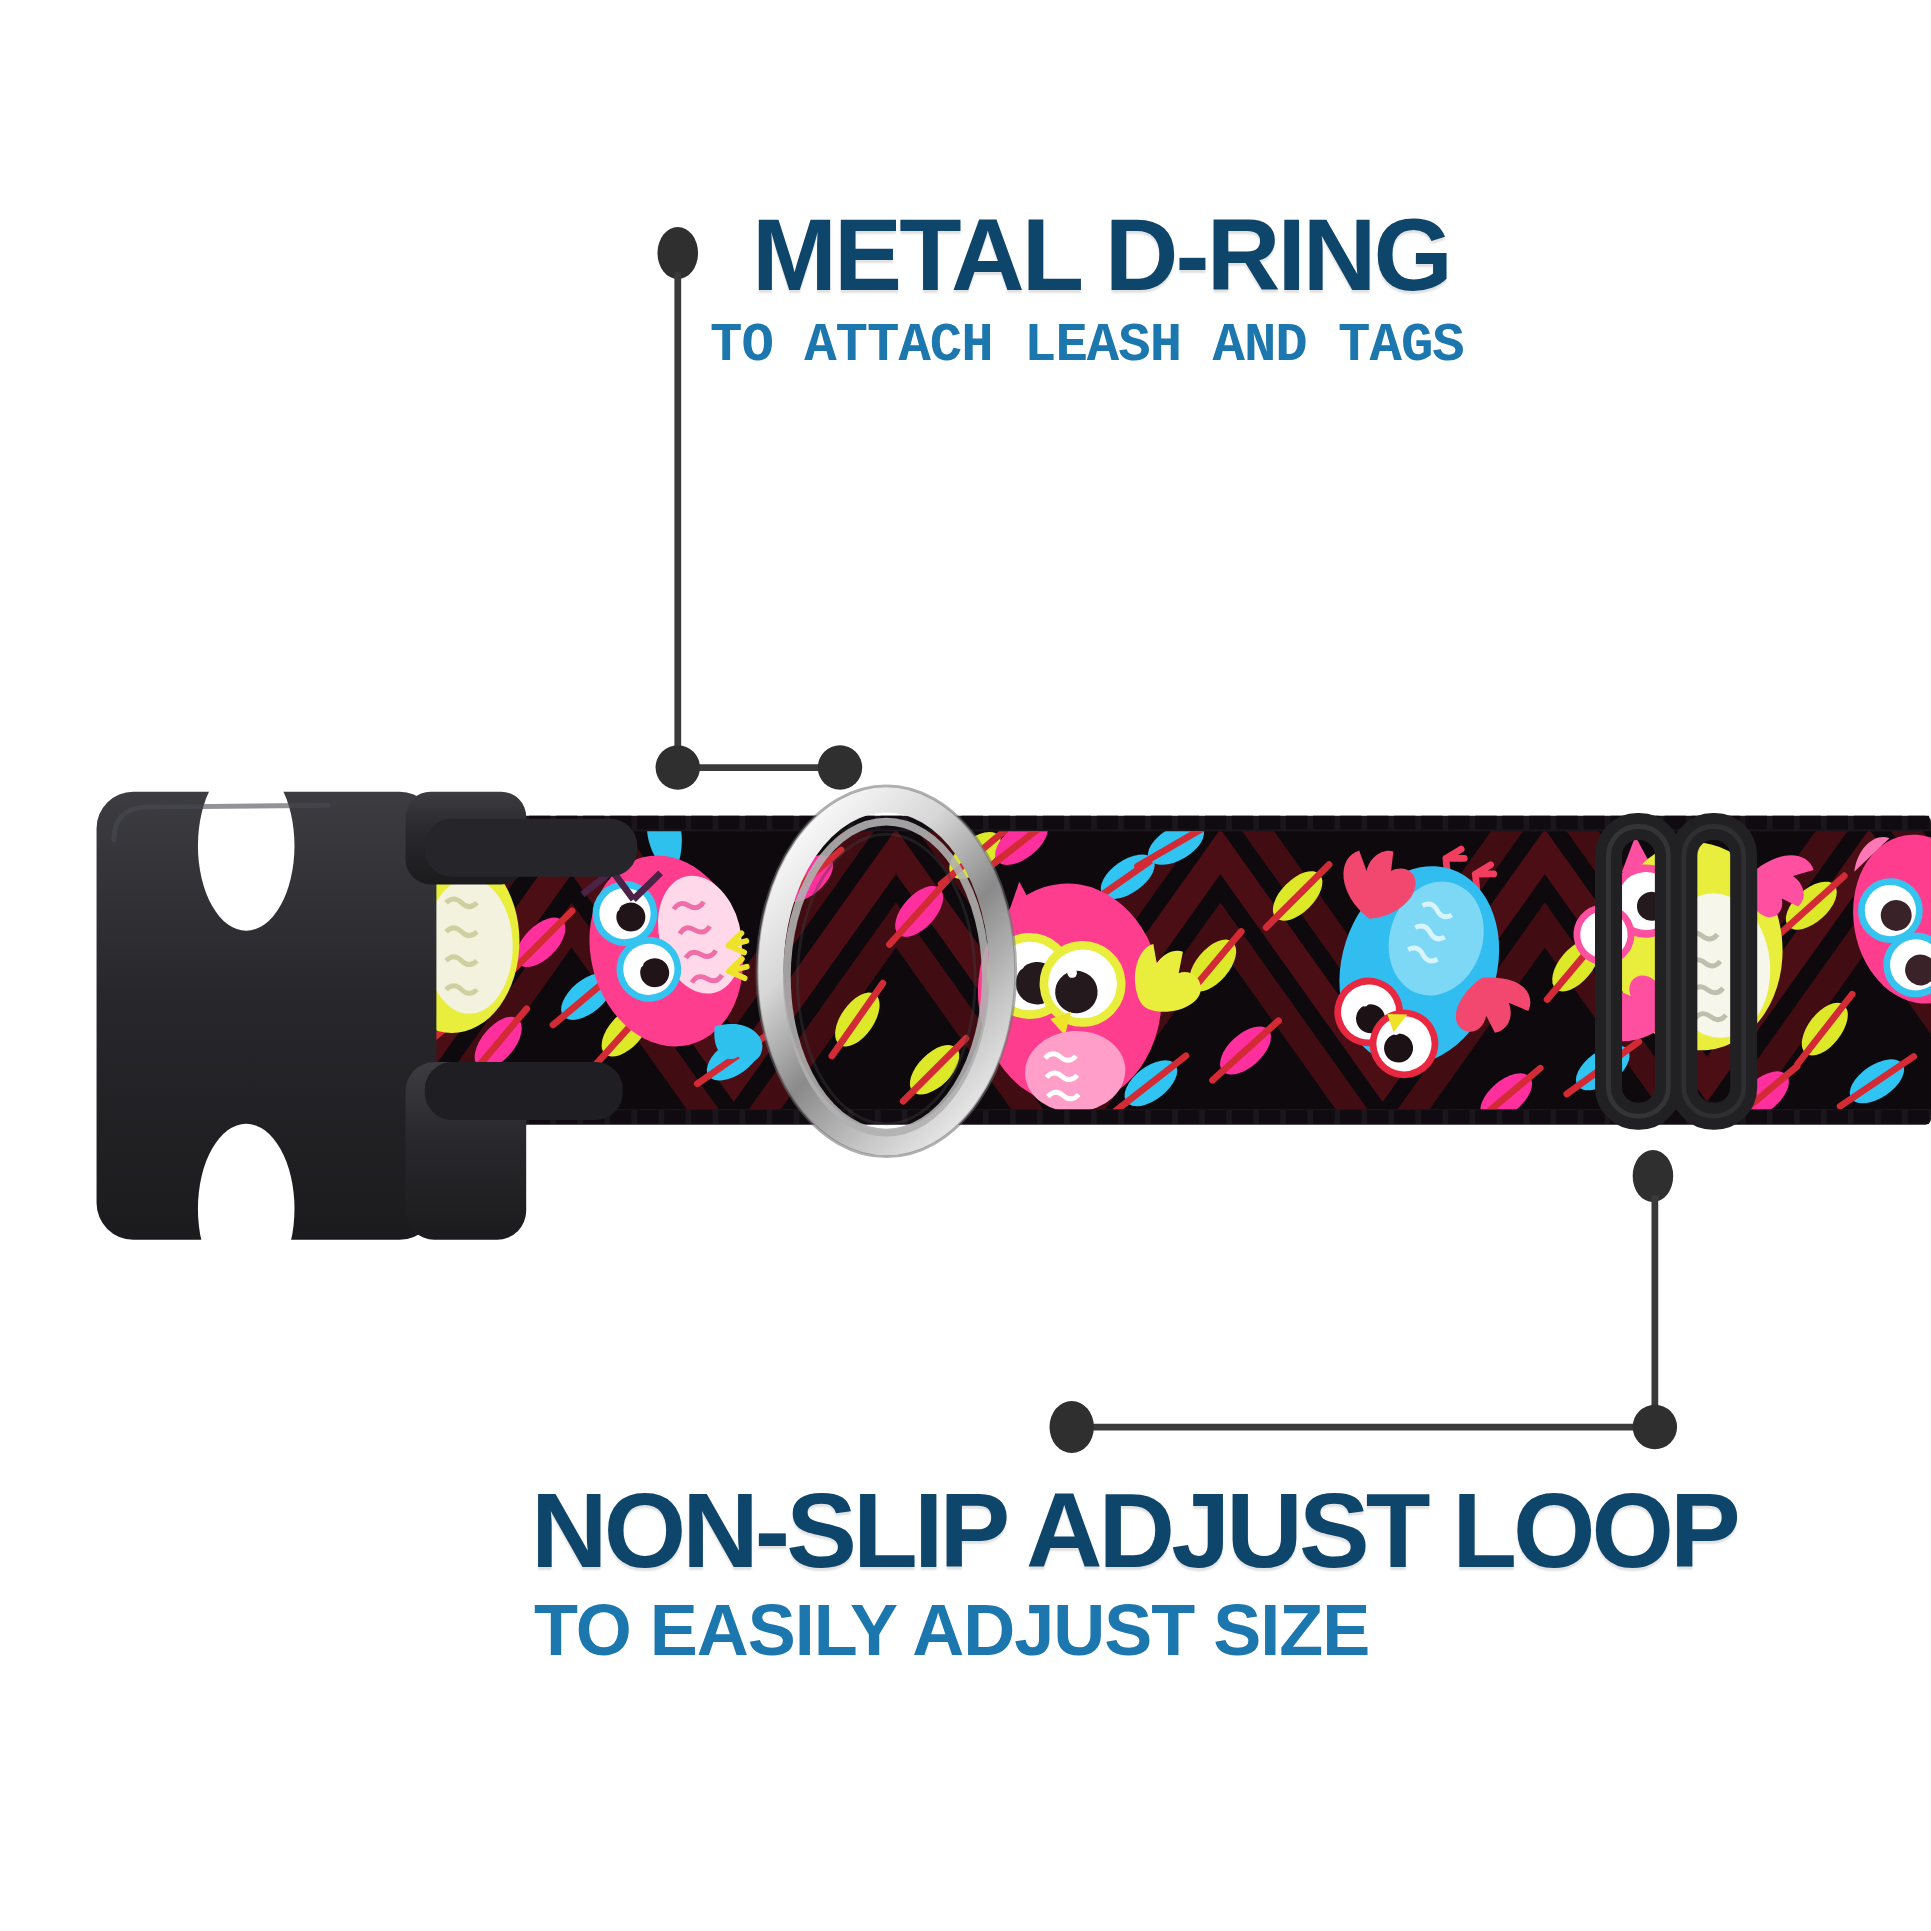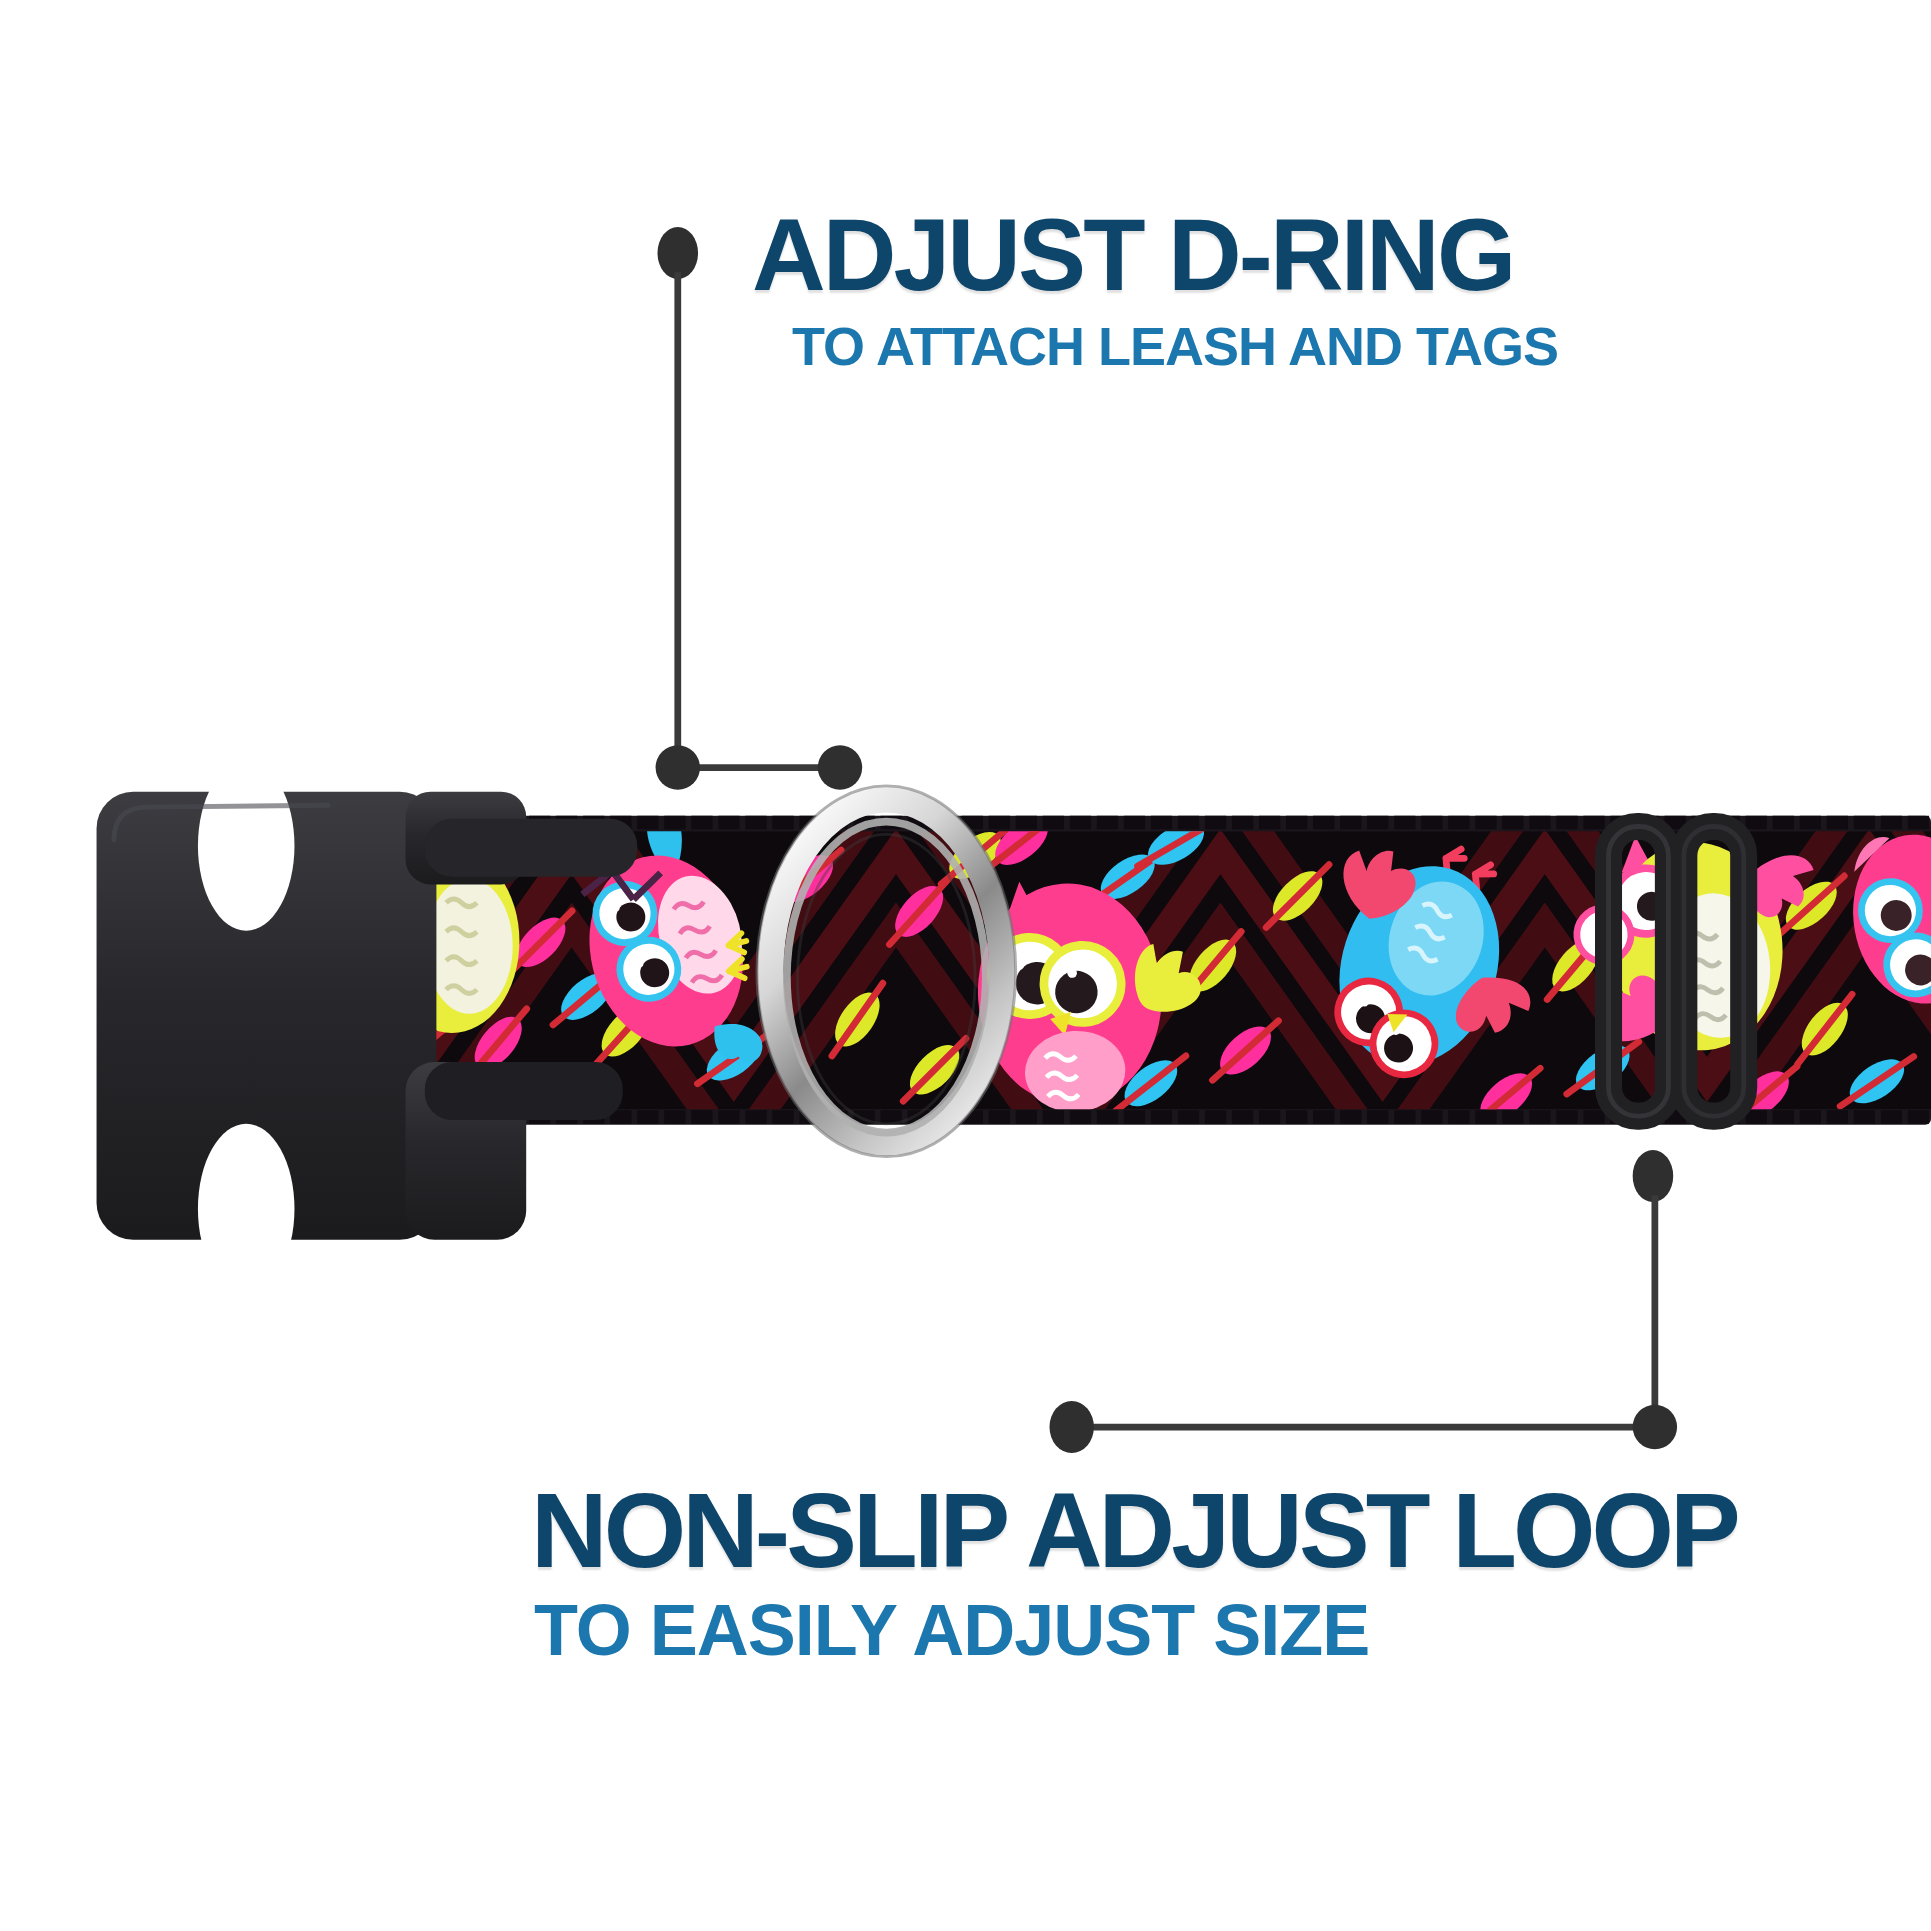--- a/index.html
+++ b/index.html
@@ -8,31 +8,31 @@
     --leader:#3a3a3a;
   }
   html,body{margin:0;padding:0;background:#ffffff;}
   #stage{position:relative;width:1931px;height:1931px;background:#ffffff;overflow:hidden;
          font-family:"Liberation Sans",sans-serif;}
   .callout-title{position:absolute;font-weight:900;color:var(--title-navy);
       letter-spacing:-2.9px;white-space:nowrap;text-shadow:0 2.9px 1.9px rgba(90,90,90,.18);}
   .callout-sub{position:absolute;font-weight:700;color:var(--subtitle-blue);
       letter-spacing:-1px;white-space:nowrap;}
   #top-title{left:752px;top:197px;font-size:102px;}
-  #top-sub{left:792px;top:315px;font-size:54px;}
+  #top-sub{left:710px;top:315px;font-size:54px;font-family:Liberation Mono, monospace;}
   #bottom-title{left:531px;top:1470px;font-size:106px;letter-spacing:-3.9px;}
   #bottom-sub{left:534px;top:1589px;font-size:72px;}
   svg{position:absolute;left:0;top:0;}
 </style>
 </head>
 <body>
 
 <div id="stage">
 
-  <div id="top-title" class="callout-title">ADJUST D-RING</div>
+  <div id="top-title" class="callout-title">METAL D-RING</div>
   <div id="top-sub" class="callout-sub">TO ATTACH LEASH AND TAGS</div>
   <div id="bottom-title" class="callout-title">NON-SLIP ADJUST LOOP</div>
   <div id="bottom-sub" class="callout-sub">TO EASILY ADJUST SIZE</div>
 
   <svg width="1931" height="1931" viewBox="0 0 2000 2000">
     <defs>
       <clipPath id="webClip">
           <rect x="436" y="861" width="1564" height="288"></rect>
         </clipPath>
       <linearGradient id="chromeGrad" x1="0.15" y1="0" x2="0.85" y2="1">

